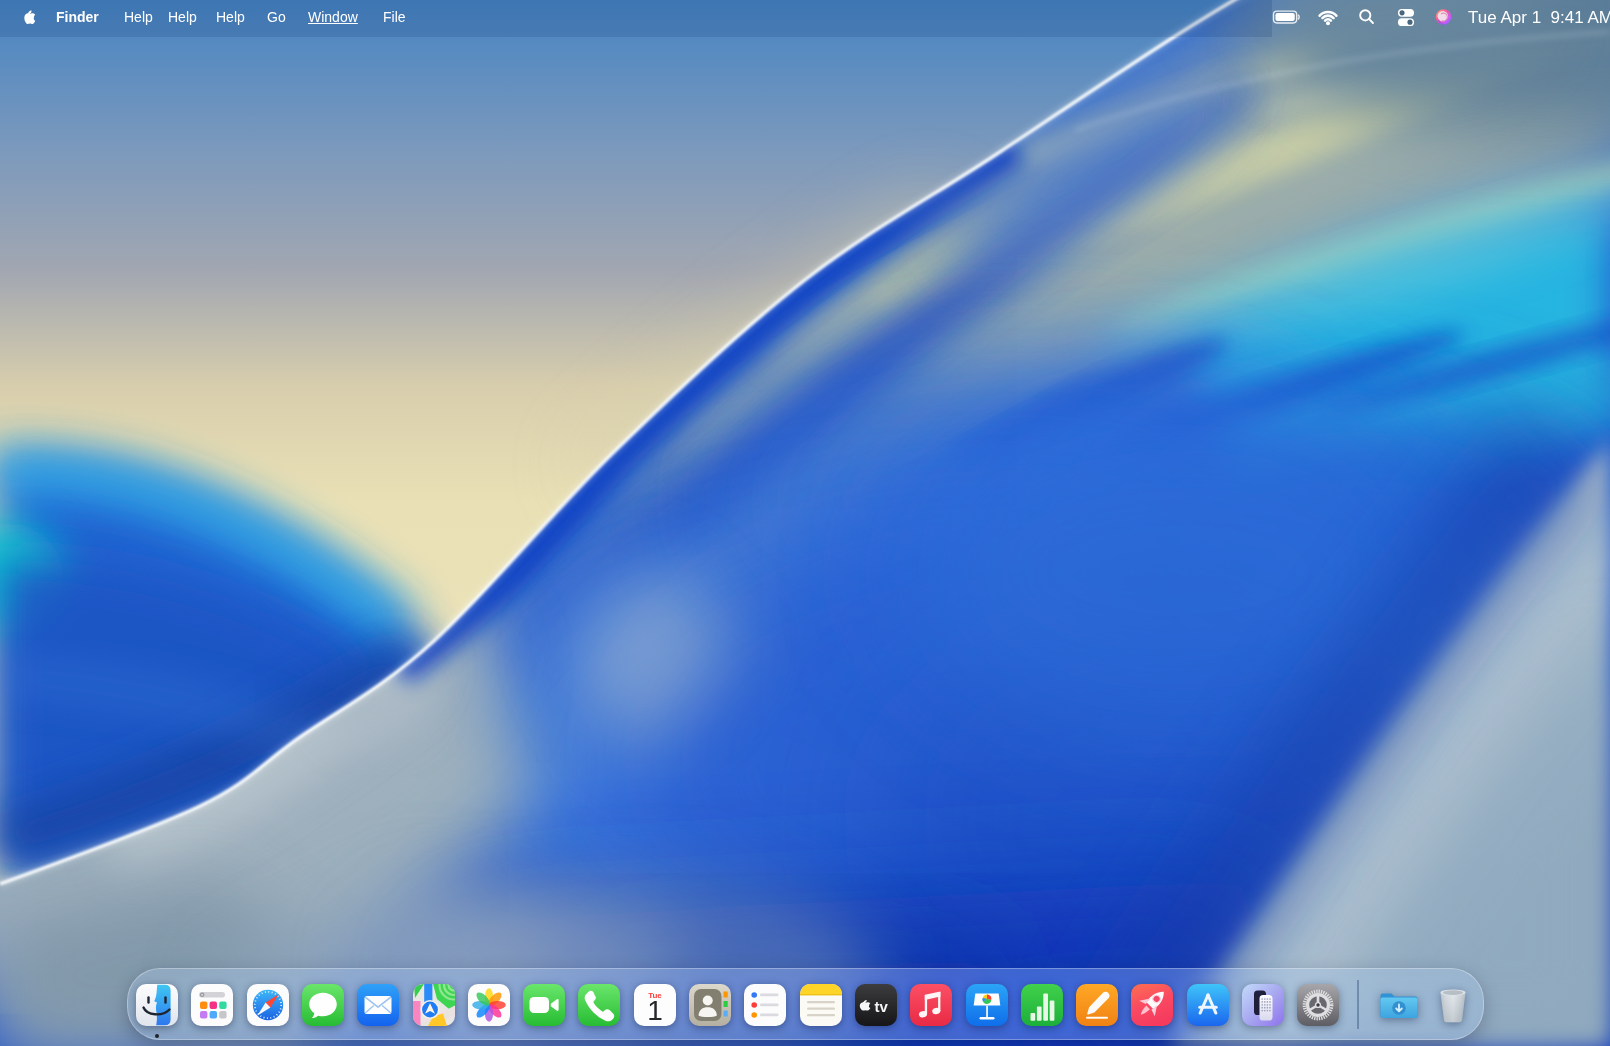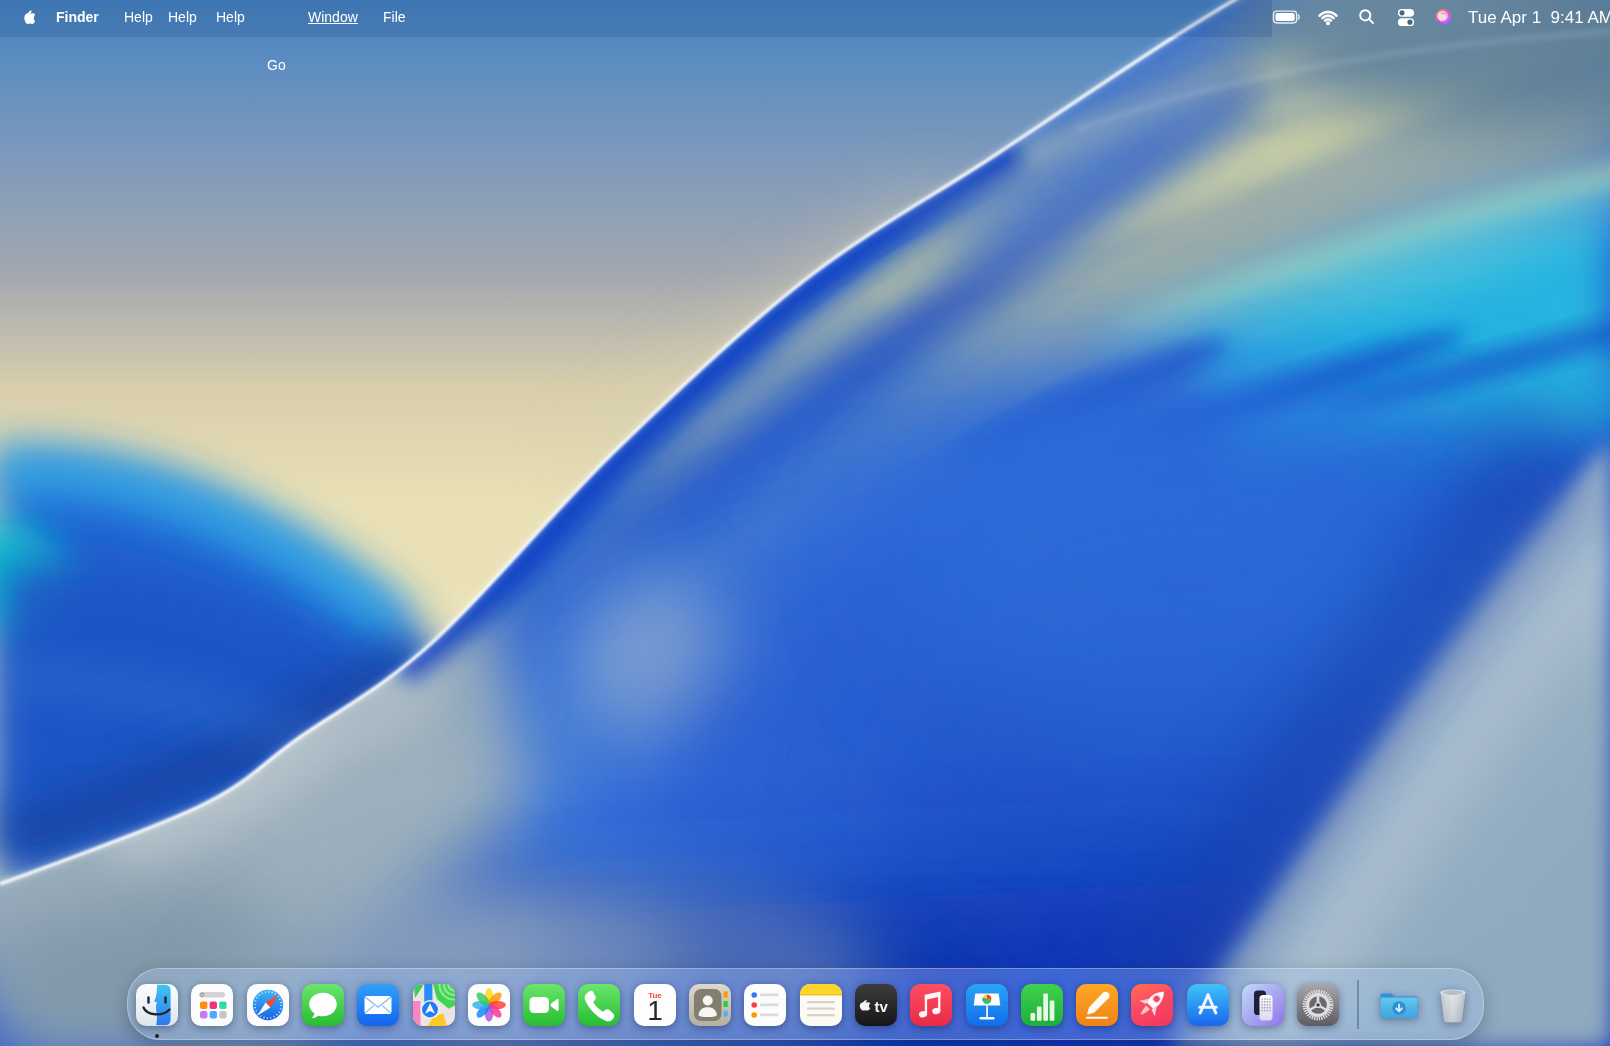--- a/index.html
+++ b/index.html
@@ -147,21 +147,21 @@
 </svg>
 
 <div id="menubar">
   <svg class="l" style="left:20px" width="17" height="37" viewBox="0 0 15 33.5">
     <path fill="#fff" d="M10.4,10.1c0.1,1-0.3,1.9-0.9,2.6c-0.6,0.7-1.6,1.2-2.5,1.1c-0.1-0.9,0.4-1.9,0.9-2.5C8.5,10.6,9.5,10.1,10.4,10.1z M12.6,17.6c0,0.1-0.4,1.4,1.3,2.2c-0.3,1-1.4,3.2-2.7,3.2c-0.8,0-1.3-0.5-2.2-0.5c-0.9,0-1.5,0.5-2.2,0.5c-1.3,0.1-2.5-2.4-2.9-3.4c-0.3-0.9-0.4-1.8-0.4-2.6c0-2.8,1.8-4.1,3.5-4.2c0.8,0,1.6,0.6,2.1,0.6c0.5,0,1.4-0.7,2.4-0.6c0.4,0,1.6,0.2,2.4,1.3C13.7,14.3,12.6,15.3,12.6,17.6z"></path>
   </svg>
   <div class="l" style="left:56px;font-weight:bold;">Finder</div>
   <div class="l" style="left:124px;">Help</div>
   <div class="l" style="left:168px;">Help</div>
   <div class="l" style="left:216px;">Help</div>
-  <div class="l" style="left:267px;margin-top:48px;">Go</div>
+  <div class="l" style="left:267px;">Go</div>
   <div class="l" style="left:308px;text-decoration:underline;">Window</div>
   <div class="l" style="left:383px;">File</div>
 
   <svg class="l" style="left:1272px" width="29" height="37" viewBox="0 0 29 37">
     <rect x="0.75" y="11.75" width="24.5" height="12.5" rx="3.6" fill="none" stroke="#fff" stroke-opacity="0.85" stroke-width="1.5"></rect>
     <rect x="2.8" y="13.8" width="20.4" height="8.4" rx="2.2" fill="#fff"></rect>
     <path d="M26.8,15.5 a3.4,3.4 0 0 1 0,5" fill="none" stroke="#fff" stroke-opacity="0.85" stroke-width="1.5"></path>
   </svg>
   <svg class="l" style="left:1318px" width="20" height="37" viewBox="0 0 20 37">
     <path d="M1.2,16.6 A11.8,11.8 0 0 1 18.8,16.6" fill="none" stroke="#fff" stroke-width="2.7" stroke-linecap="round"></path>

